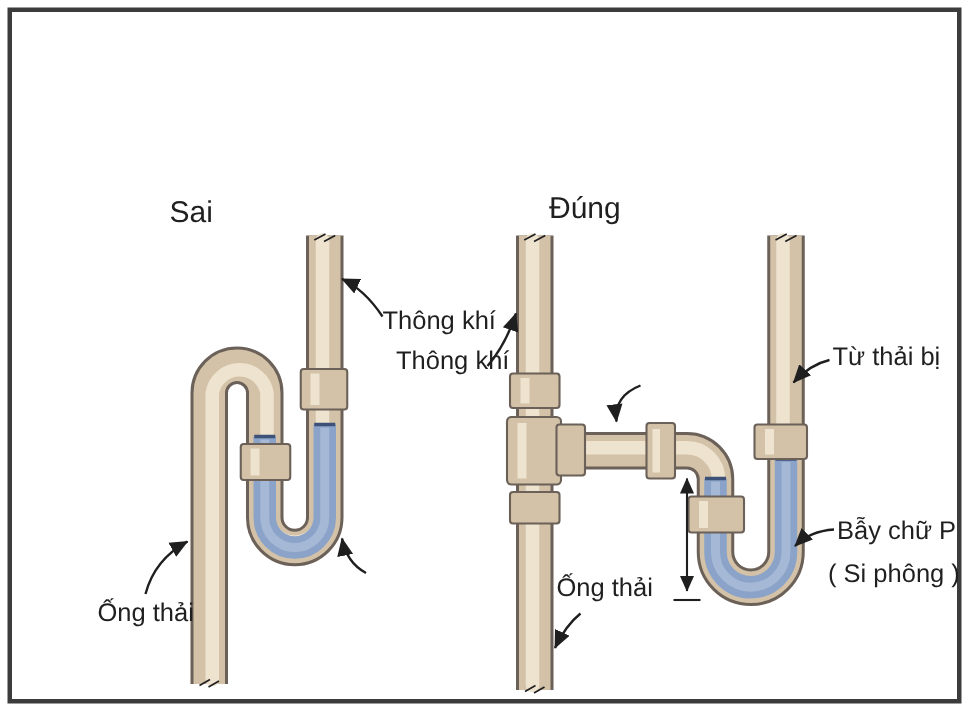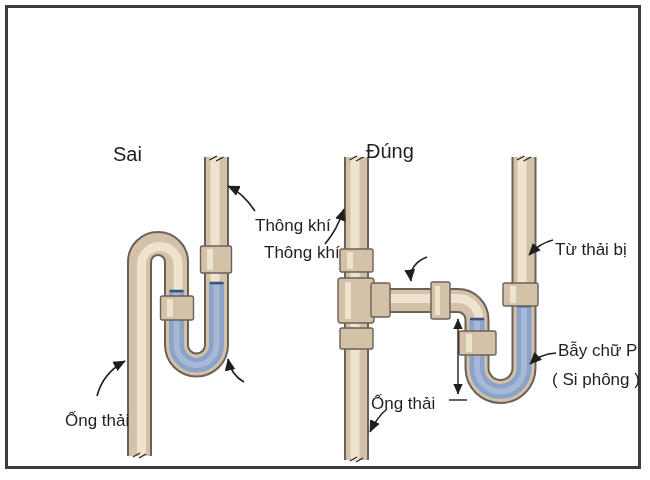--- a/index.html
+++ b/index.html
@@ -18,21 +18,21 @@
   .tube-outline{stroke:var(--pipe-outline,#6b6158);fill:none;}
   .tube-body{stroke:var(--pipe-body,#d3c2a8);fill:none;}
   .tube-hi{stroke:var(--pipe-highlight,#eee3cf);fill:none;stroke-linecap:round;}
   .water{stroke:var(--water,#8ba3c8);fill:none;}
   .water-hi{stroke:var(--water-hi,#a9bcd8);fill:none;opacity:.85;}
   .water-line{stroke:var(--water-line,#3e5178);fill:none;}
   .hub{fill:var(--pipe-body,#d3c2a8);stroke:var(--pipe-outline,#6b6158);stroke-width:1.4;}
   .hub-hi{fill:var(--pipe-highlight,#eee3cf);stroke:none;}
   .ink-line{stroke:var(--ink,#1f1f1f);fill:none;}
   .arrow-fill{fill:var(--ink,#1f1f1f);stroke:none;}
-  .lbl{position:absolute;font-size:17px;line-height:21px;white-space:nowrap;margin-top:12px;}
+  .lbl{position:absolute;font-size:17px;line-height:21px;white-space:nowrap;}
   .title{font-size:20px;line-height:24px;font-weight:500;}
   .two-line{line-height:29px;}
   .two-line .l1{padding-left:6px;}
 </style>
 </head>
 <body>
 
 <div id="stage">
   <div id="frame"></div>
 
@@ -102,17 +102,17 @@
   <div class="lbl title" style="left:113px;top:130px">Sai</div>
   <div class="lbl title" style="left:366px;top:127px">Đúng</div>
 
   <div class="lbl" style="left:255px;top:203px">Thông khí</div>
   <div class="lbl" style="left:264px;top:230px">Thông khí</div>
   <div class="lbl" style="left:555px;top:227px">Từ thải bị</div>
 
   <div class="lbl" style="left:65px;top:398px">Ống thải</div>
   <div class="lbl" style="left:371px;top:381px">Ống thải</div>
 
-  <div class="lbl two-line" style="left:552px;top:324px">
+  <div class="lbl two-line" style="left:552px;top:339px">
     <div class="l1">Bẫy chữ P</div>
     <div class="l2">( Si phông )</div>
   </div>
 </div>
 
 </body></html>

